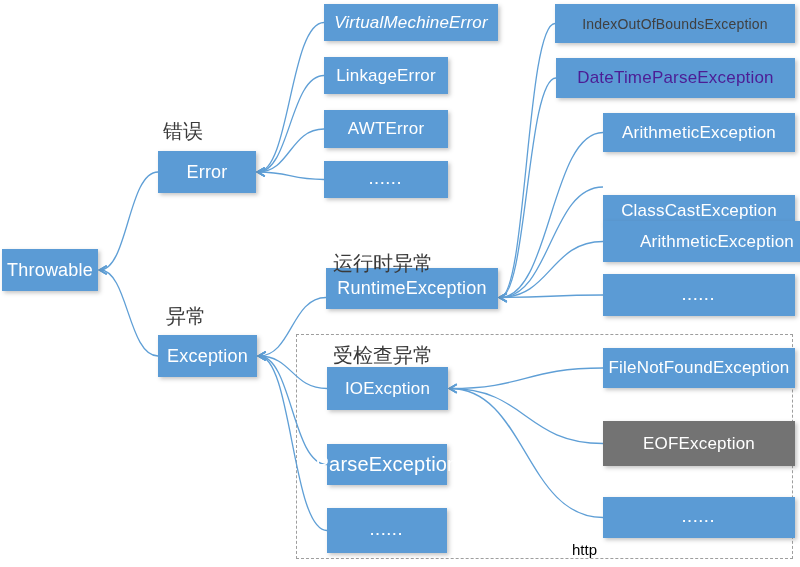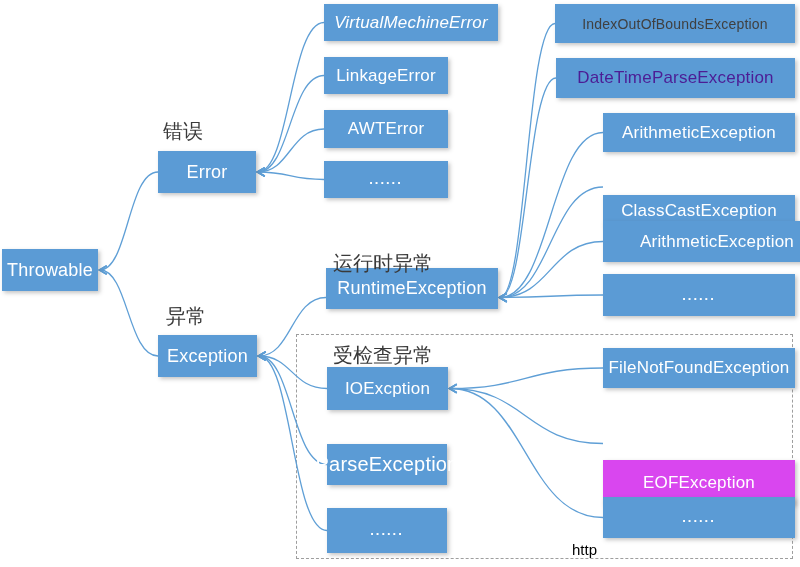--- a/index.html
+++ b/index.html
@@ -100,21 +100,21 @@
       <div class="node" style="left: 555px; top: 4px; width: 240px; height: 39px; font-size: 14px; background: rgb(91, 155, 213); color: #404040;">IndexOutOfBoundsException</div>
       <div class="node" style="left: 556px; top: 58px; width: 239px; height: 40px; font-size: 17px; background: rgb(91, 155, 213); color: #4c1d95;">DateTimeParseException</div>
       <div class="node" style="left: 603px; top: 113px; width: 192px; height: 39px; font-size: 17px; background: rgb(91, 155, 213); color: rgb(255, 255, 255);">ArithmeticException</div>
       <div class="node" style="left: 603px; top: 167px; width: 192px; height: 31px; font-size: 17px; background: rgb(91, 155, 213); color: rgb(255, 255, 255); margin-top: 28px;">ClassCastException</div>
       <div class="node" style="left: 603px; top: 221px; width: 228px; height: 41px; font-size: 17px; background: rgb(91, 155, 213); color: rgb(255, 255, 255);">ArithmeticException</div>
       <div class="node dots" style="left: 603px; top: 274px; width: 192px; height: 42px; font-size: 17px; background: rgb(91, 155, 213); color: rgb(255, 255, 255);">......</div>
       <div class="node" style="left: 327px; top: 367px; width: 121px; height: 43px; font-size: 17px; background: rgb(91, 155, 213); color: rgb(255, 255, 255);">IOExcption</div>
       <div class="node" style="left: 327px; top: 444px; width: 120px; height: 41px; font-size: 20px; background: rgb(91, 155, 213); color: rgb(255, 255, 255);">ParseException</div>
       <div class="node dots" style="left: 327px; top: 508px; width: 120px; height: 45px; font-size: 17px; background: rgb(91, 155, 213); color: rgb(255, 255, 255);">......</div>
       <div class="node" style="left: 603px; top: 348px; width: 192px; height: 40px; font-size: 17px; background: rgb(91, 155, 213); color: rgb(255, 255, 255);">FileNotFoundException</div>
-      <div class="node" style="left: 603px; top: 421px; width: 192px; height: 45px; font-size: 17px; background: #d946ef; color: rgb(255, 255, 255); margin-top: 39px;">EOFException</div>
+      <div class="node" style="left: 603px; top: 421px; width: 192px; height: 45px; font-size: 17px; background: #737373; color: rgb(255, 255, 255);">EOFException</div>
       <div class="node dots" style="left: 603px; top: 497px; width: 192px; height: 41px; font-size: 17px; background: rgb(91, 155, 213); color: rgb(255, 255, 255);">......</div>
     </div>
   <div id="annotations">
       <div class="annotation" style="left: 163px; top: 118px; color: rgb(58, 58, 58);">错误</div>
       <div class="annotation" style="left: 166px; top: 303px; color: rgb(58, 58, 58);">异常</div>
       <div class="annotation" style="left: 333px; top: 250px; color: rgb(58, 58, 58);">运行时异常</div>
       <div class="annotation" style="left: 333px; top: 342px; color: rgb(58, 58, 58);">受检查异常</div>
     </div>
   <div class="watermark" style="color: #000000;">http</div>
 </div>

